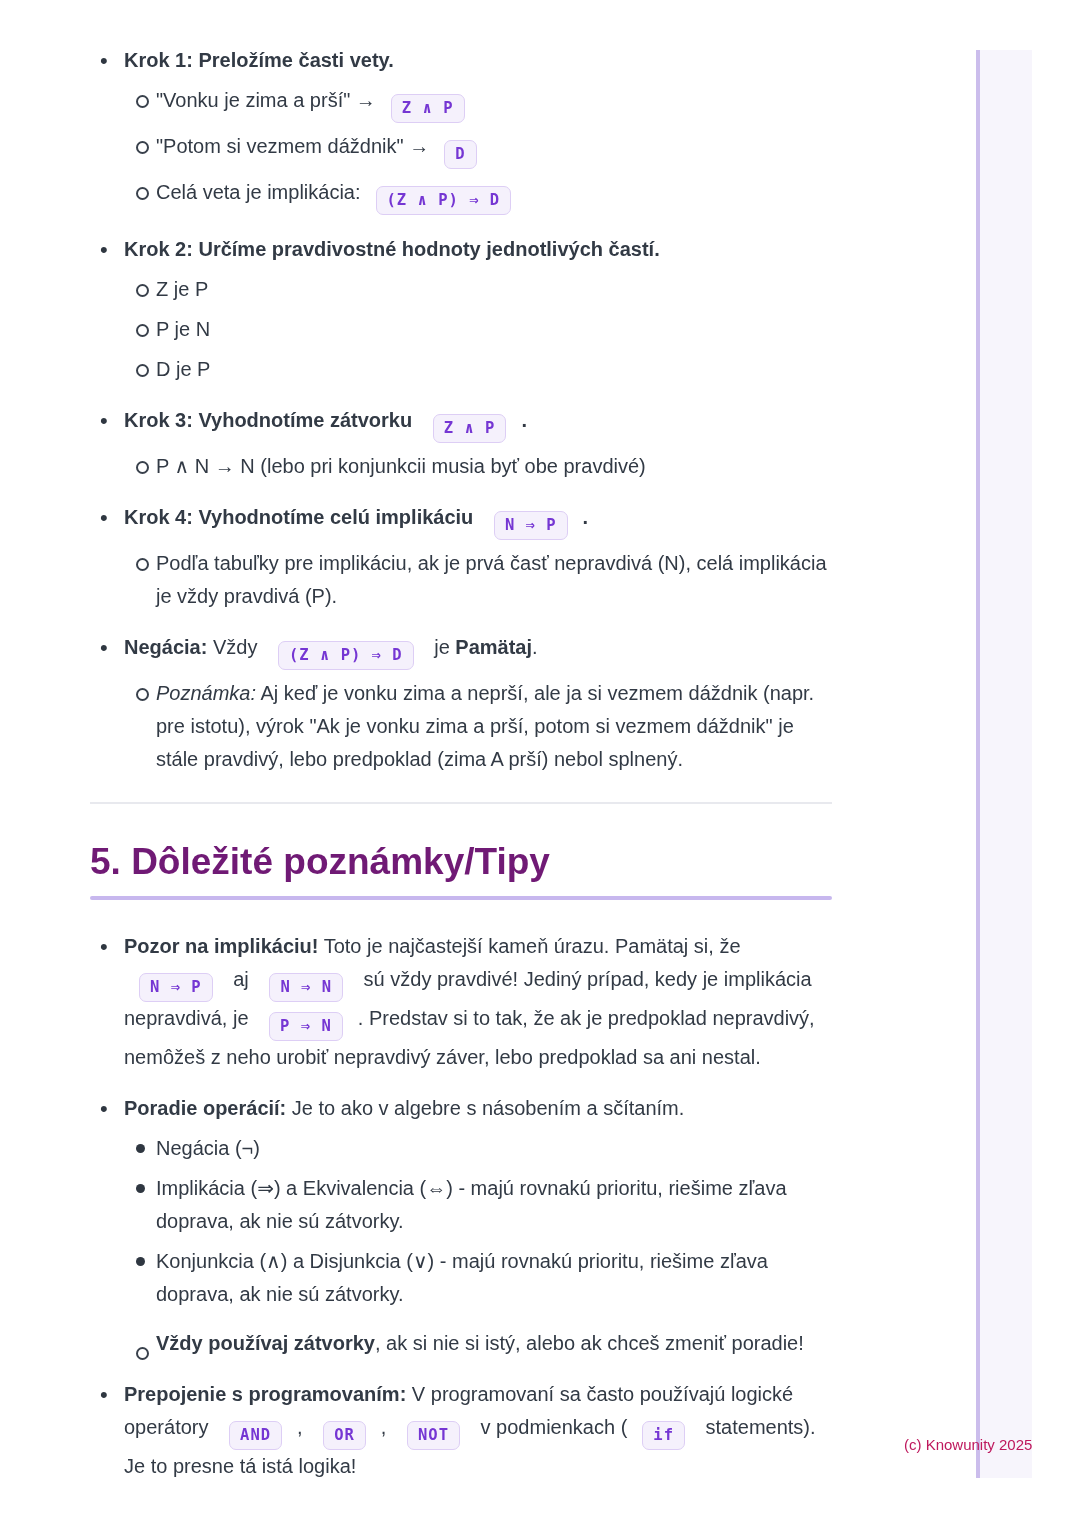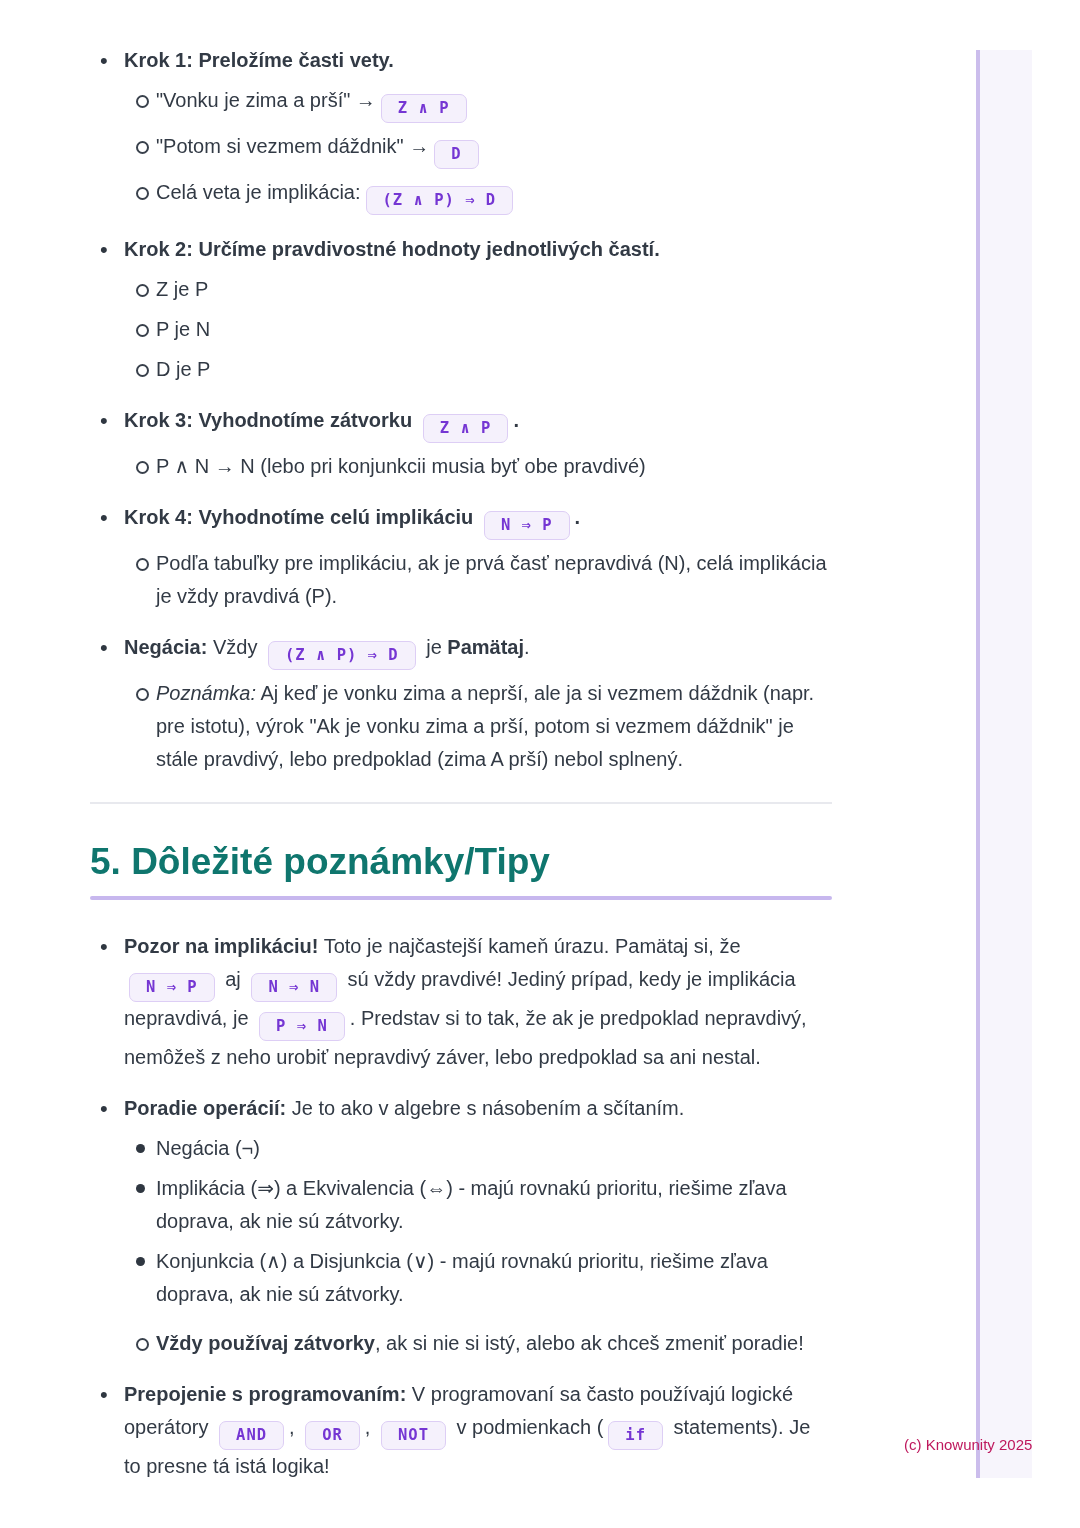--- a/index.html
+++ b/index.html
@@ -61,38 +61,38 @@
 
   
   .code {
     display: inline-block;
     font-family: "DejaVu Sans Mono", "Liberation Mono", monospace;
     font-weight: 700; font-size: 15.5px; line-height: 1.1;
     color: #7536d3;
     background: #f5f1fc;
     border: 1.6px solid #ddcef5;
     border-radius: 7px;
-    padding: 5px 16px;
-    margin: 0 5px;
+    padding: 5px 10px;
+    margin: 0 15px;
     vertical-align: -6px;
     white-space: nowrap;
     letter-spacing: 1px;
   }
 
   .divider { height: 2px; background: #e8e9ee; margin-top: 26px; }
 
   h2.section-heading {
     margin: 36px 0 12px 0;
     font-size: 37px; line-height: 44px;
-    color: #0f766e; font-weight: 700;
+    color: #701a75; font-weight: 700;
   }
   .heading-rule { height: 4px; background: #c7b7ee; margin-top: 12px; border-radius: 2px; }
 
   .tips { margin-top: 30px; }
-  .gap-note { margin-top: 16px; }
+  .gap-note { margin-top: 16px; align-items: flex-end; }
 </style>
 </head>
 <body>
 
 <div class="page">
 
   <div class="side-panel"></div>
   <div class="footer">(c) Knowunity 2025</div>
 
   <div class="content">

